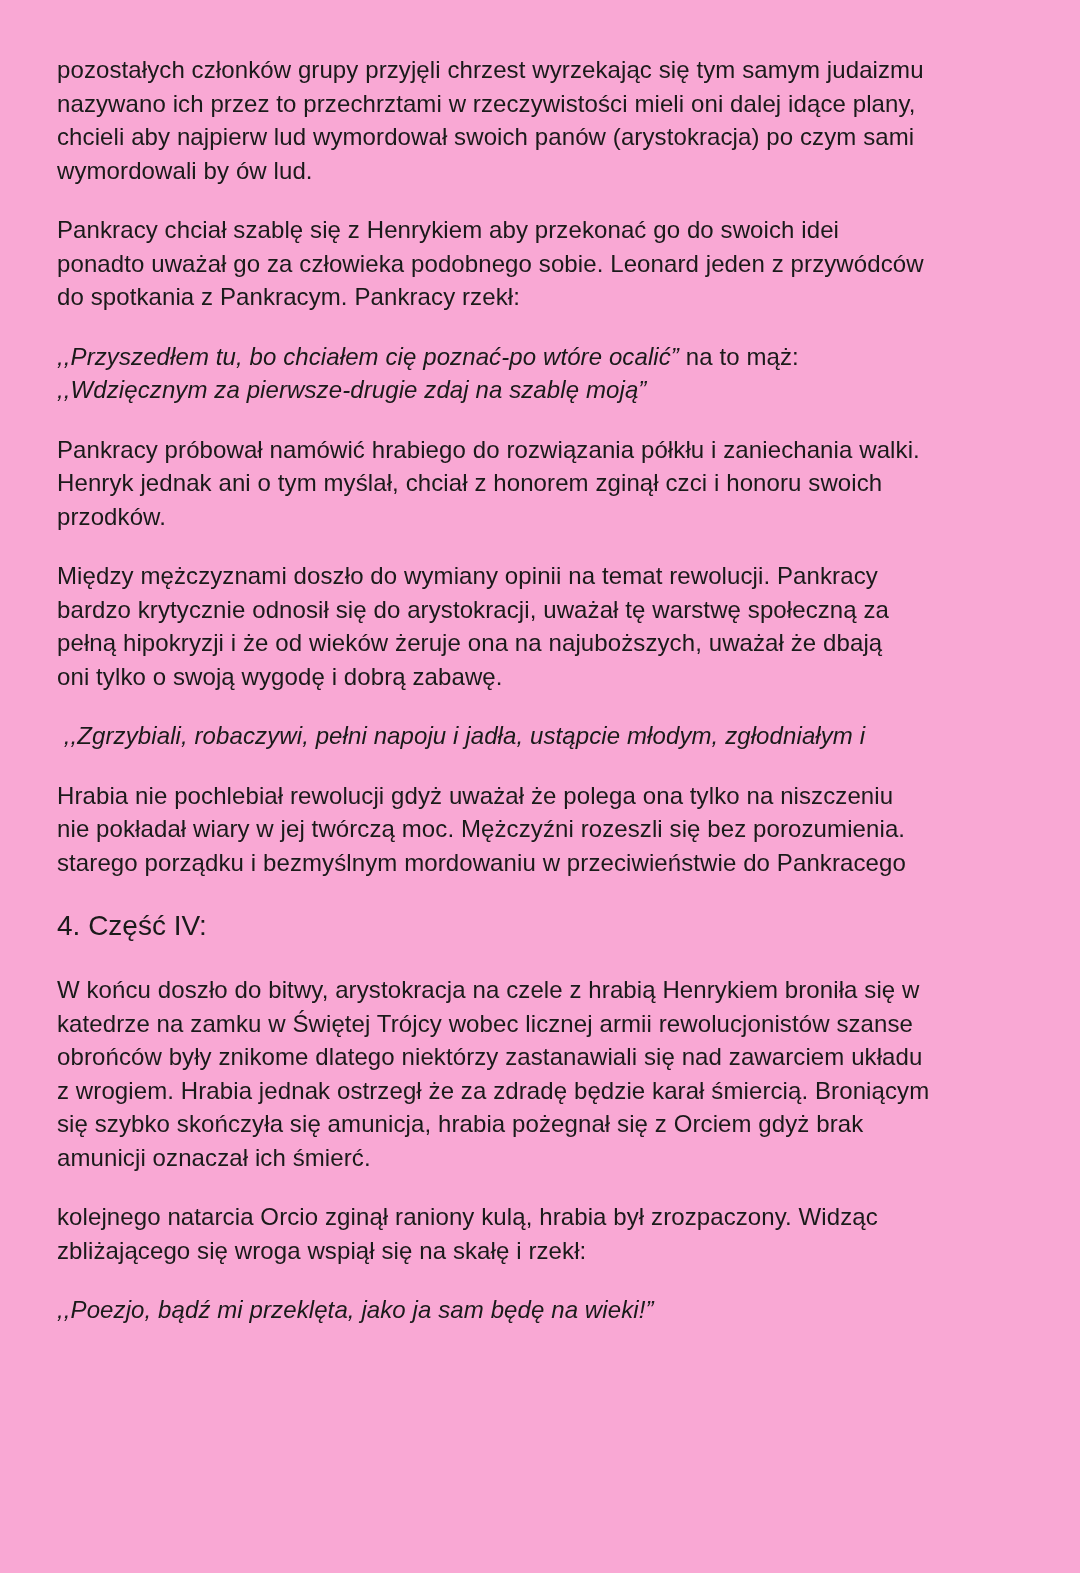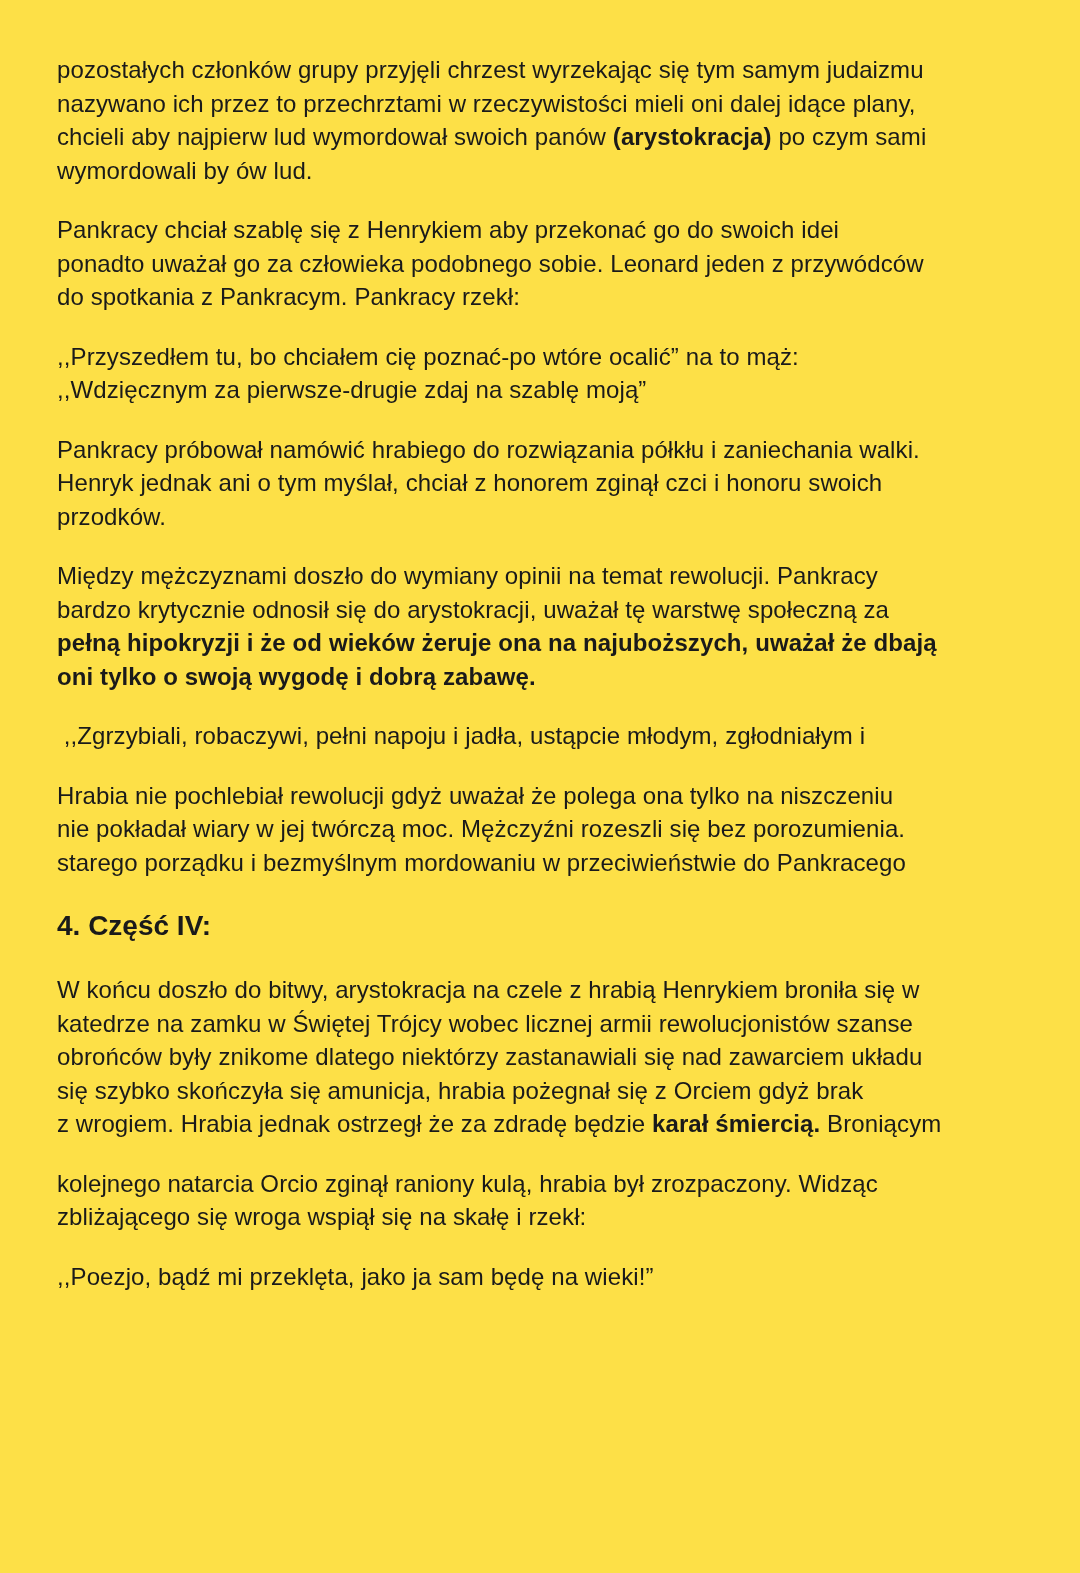--- a/index.html
+++ b/index.html
@@ -13,42 +13,42 @@
     min-height: 1573px;
     font-family: "Liberation Sans", "DejaVu Sans", sans-serif;
     color: #1a1a1a;
     -webkit-font-smoothing: antialiased;
   }
   .doc-page {
     box-sizing: border-box;
     width: 1080px;
     min-height: 1573px;
     padding: 53px 50px 40px 57px;
-    background: #fde047;
+    background: #f9a8d4;
   }
   .block {
     margin: 0 0 26px 0;
     padding: 0;
   }
   .block:last-child { margin-bottom: 16px; }
   .line {
     display: block;
     white-space: pre;
     font-size: 24px;
     line-height: 33.5px;
     letter-spacing: 0.1px;
   }
   .block.heading .line {
     font-size: 28px;
     line-height: 42px;
     letter-spacing: 0;
   }
   .run.regular { font-weight: 400; font-style: normal; }
-  .run.bold    { font-weight: 700; font-style: normal; }
-  .run.italic  { font-weight: 400; }
+  .run.bold    { font-weight: 400; font-style: normal; }
+  .run.italic  { font-weight: 400; font-style: italic; }
 </style>
 </head>
 <body style="color: rgb(26, 26, 26); background: rgb(255, 255, 255);">
 
 <main class="doc-page">
   <article>
       <p class="block paragraph">
         <span class="line"><span class="run regular">pozostałych członków grupy przyjęli chrzest wyrzekając się tym samym judaizmu</span></span>
         <span class="line"><span class="run regular">nazywano ich przez to przechrztami w rzeczywistości mieli oni dalej idące plany,</span></span>
         <span class="line"><span class="run regular">chcieli aby najpierw lud wymordował swoich panów </span><span class="run bold">(arystokracja)</span><span class="run regular"> po czym sami</span></span>
@@ -82,22 +82,23 @@
         <span class="line"><span class="run regular">nie pokładał wiary w jej twórczą moc. Mężczyźni rozeszli się bez porozumienia.</span></span>
         <span class="line"><span class="run regular">starego porządku i bezmyślnym mordowaniu w przeciwieństwie do Pankracego</span></span>
       </p>
       <h3 class="block heading">
         <span class="line"><span class="run bold">4. Część IV:</span></span>
       </h3>
       <p class="block paragraph">
         <span class="line"><span class="run regular">W końcu doszło do bitwy, arystokracja na czele z hrabią Henrykiem broniła się w</span></span>
         <span class="line"><span class="run regular">katedrze na zamku w Świętej Trójcy wobec licznej armii rewolucjonistów szanse</span></span>
         <span class="line"><span class="run regular">obrońców były znikome dlatego niektórzy zastanawiali się nad zawarciem układu</span></span>
+        <span class="line"><span class="run regular">z wrogiem. Hrabia jednak ostrzegł że za zdradę będzie </span><span class="run bold">karał śmiercią.</span><span class="run regular"> Broniącym</span></span>
         <span class="line"><span class="run regular">się szybko skończyła się amunicja, hrabia pożegnał się z Orciem gdyż brak</span></span>
-        <span class="line"><span class="run regular">z wrogiem. Hrabia jednak ostrzegł że za zdradę będzie </span><span class="run bold">karał śmiercią.</span><span class="run regular"> Broniącym</span></span>
+        <span class="line"><span class="run regular">amunicji oznaczał ich śmierć.</span></span>
       </p>
       <p class="block paragraph">
         <span class="line"><span class="run regular">kolejnego natarcia Orcio zginął raniony kulą, hrabia był zrozpaczony. Widząc</span></span>
         <span class="line"><span class="run regular">zbliżającego się wroga wspiął się na skałę i rzekł:</span></span>
       </p>
       <p class="block quote">
         <span class="line"><span class="run italic">,,Poezjo, bądź mi przeklęta, jako ja sam będę na wieki!”</span></span>
       </p>
     </article>
 </main>

